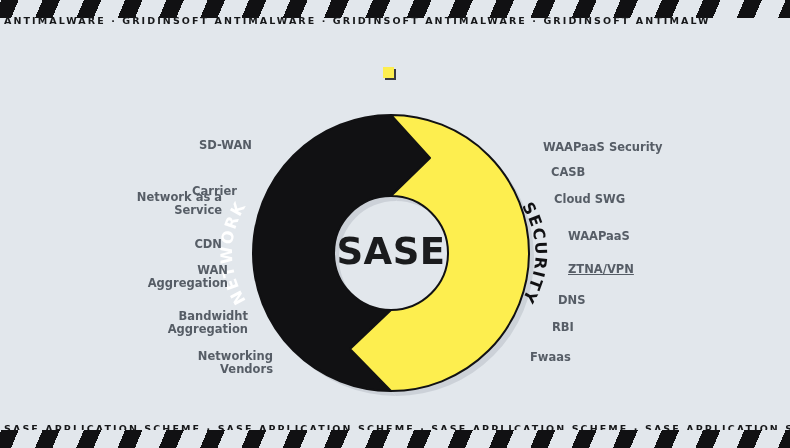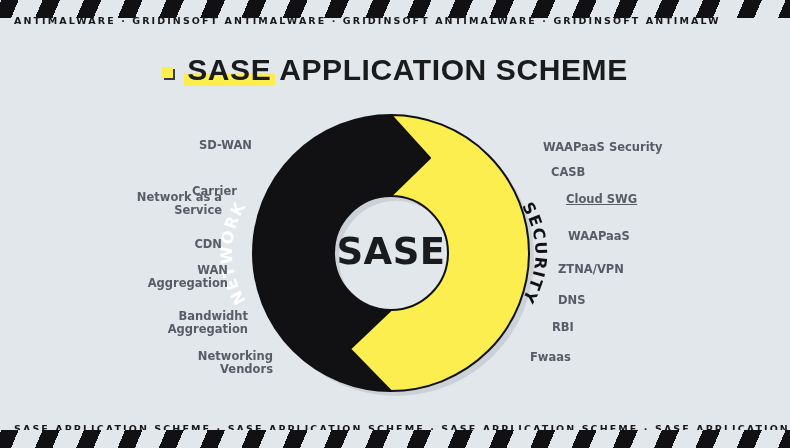--- a/index.html
+++ b/index.html
@@ -48,21 +48,21 @@
     overflow: hidden;
     white-space: nowrap;
     font-family: "DejaVu Sans", sans-serif;
     font-weight: bold;
     font-size: 9.5px;
     letter-spacing: 2.1px;
     color: #17181a;
   }
   .marquee.top-text { top: 13px; }
   .marquee.bottom-text { top: 421px; }
-  .marquee .inner { display: inline-block; padding-left: 14px; }
+  .marquee .inner { display: inline-block; padding-left: 4px; }
 
   
   .title-row {
     position: absolute;
     top: 50px;
     left: 0;
     width: 790px;
     height: 40px;
     display: flex;
     align-items: center;
@@ -136,21 +136,20 @@
 
 <div class="stripe-bar top">
   <div class="stripes"></div>
 </div>
 <div class="marquee top-text">
   <span class="inner">ANTIMALWARE  ·  GRIDINSOFT ANTIMALWARE  ·  GRIDINSOFT ANTIMALWARE  ·  GRIDINSOFT ANTIMALW</span>
 </div>
 
 <div class="title-row">
   <span class="title-bullet"></span>
-  <span class="title-text"><span class="hl">SASE</span><span> APPLICATION SCHEME</span></span>
 </div>
 
 <div class="diagram">
   <svg width="790" height="448" viewBox="0 0 790 448" xmlns="http://www.w3.org/2000/svg">
     <defs>
 
       <path id="arcNetwork" d="M 319 340 A 82 82 0 0 1 319 166" fill="none"></path>
       <path id="arcSecurity" d="M 472 170 A 86 86 0 0 1 472 336" fill="none"></path>
     </defs>
 
@@ -208,23 +207,23 @@
     <div class="label-item" style="top: 264px; right: 30px;">WAN
 Aggregation</div>
     <div class="label-item" style="top: 310px; right: 10px;">Bandwidht
 Aggregation</div>
     <div class="label-item" style="top: 350px; right: -15px;">Networking
 Vendors</div>
   </div>
 <div class="label-col right" id="right-col">
     <div class="label-item" style="top: 141px; left: 13px;">WAAPaaS Security</div>
     <div class="label-item" style="top: 166px; left: 21px;">CASB</div>
-    <div class="label-item" style="top: 193px; left: 36px; text-decoration: underline;">Cloud SWG</div>
+    <div class="label-item" style="top: 193px; left: 24px;">Cloud SWG</div>
     <div class="label-item" style="top: 230px; left: 38px;">WAAPaaS</div>
-    <div class="label-item" style="top: 263px; left: 28px;">ZTNA/VPN</div>
+    <div class="label-item" style="top: 263px; left: 38px; text-decoration: underline;">ZTNA/VPN</div>
     <div class="label-item" style="top: 294px; left: 28px;">DNS</div>
     <div class="label-item" style="top: 321px; left: 22px;">RBI</div>
     <div class="label-item" style="top: 351px; left: 0px;">Fwaas</div>
   </div>
 
 <div class="marquee bottom-text">
   <span class="inner">SASE APPLICATION SCHEME  ·  SASE APPLICATION SCHEME  ·  SASE APPLICATION SCHEME  ·  SASE APPLICATION S</span>
 </div>
 <div class="stripe-bar bottom">
   <div class="stripes"></div>

